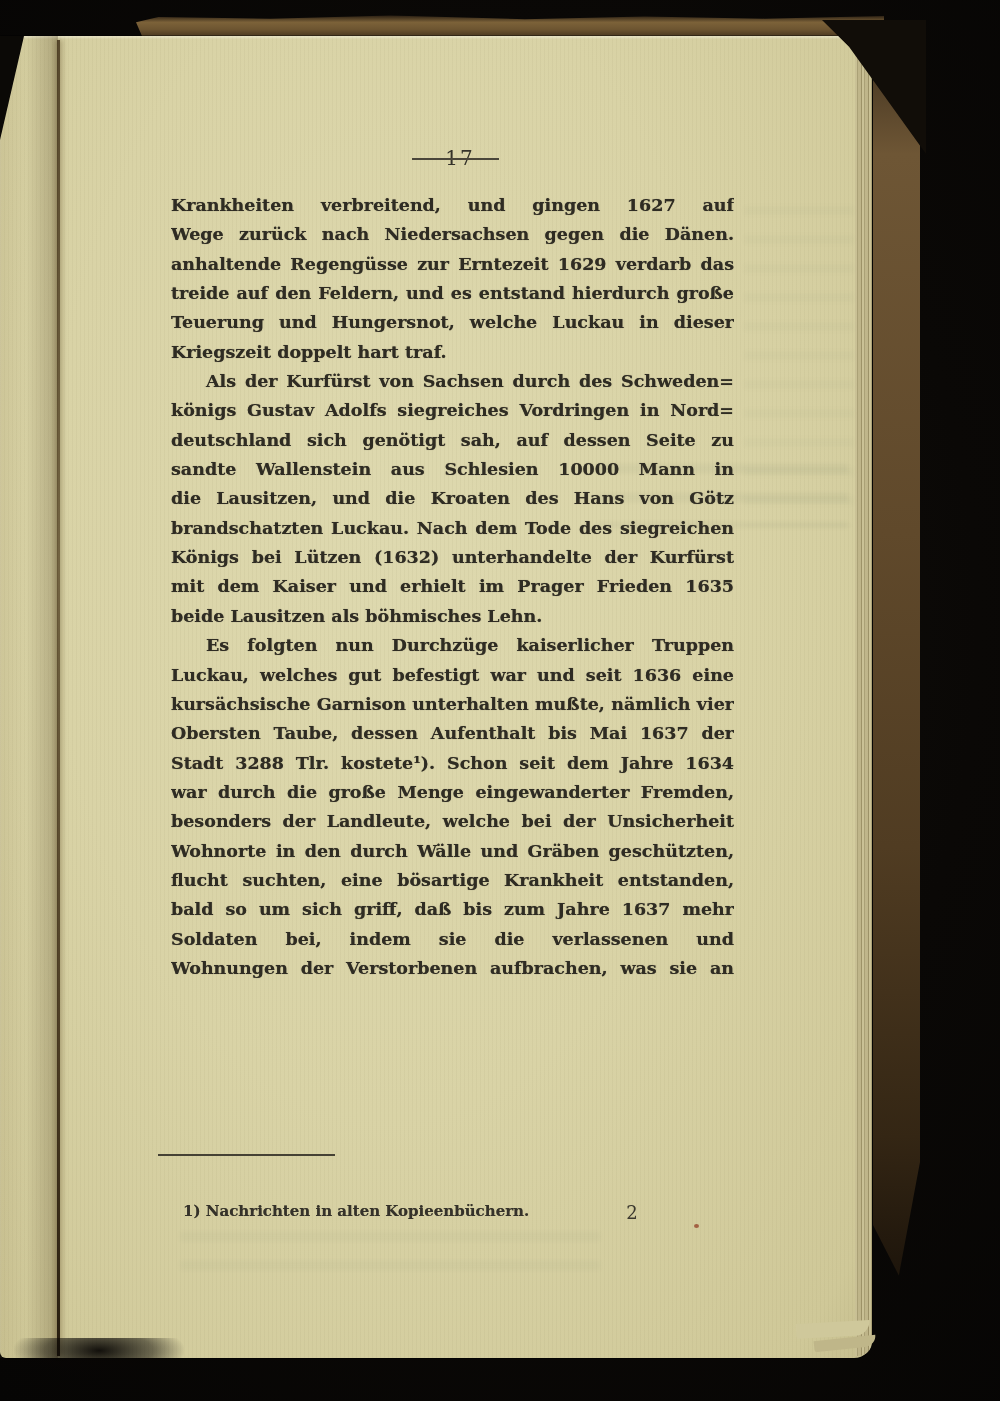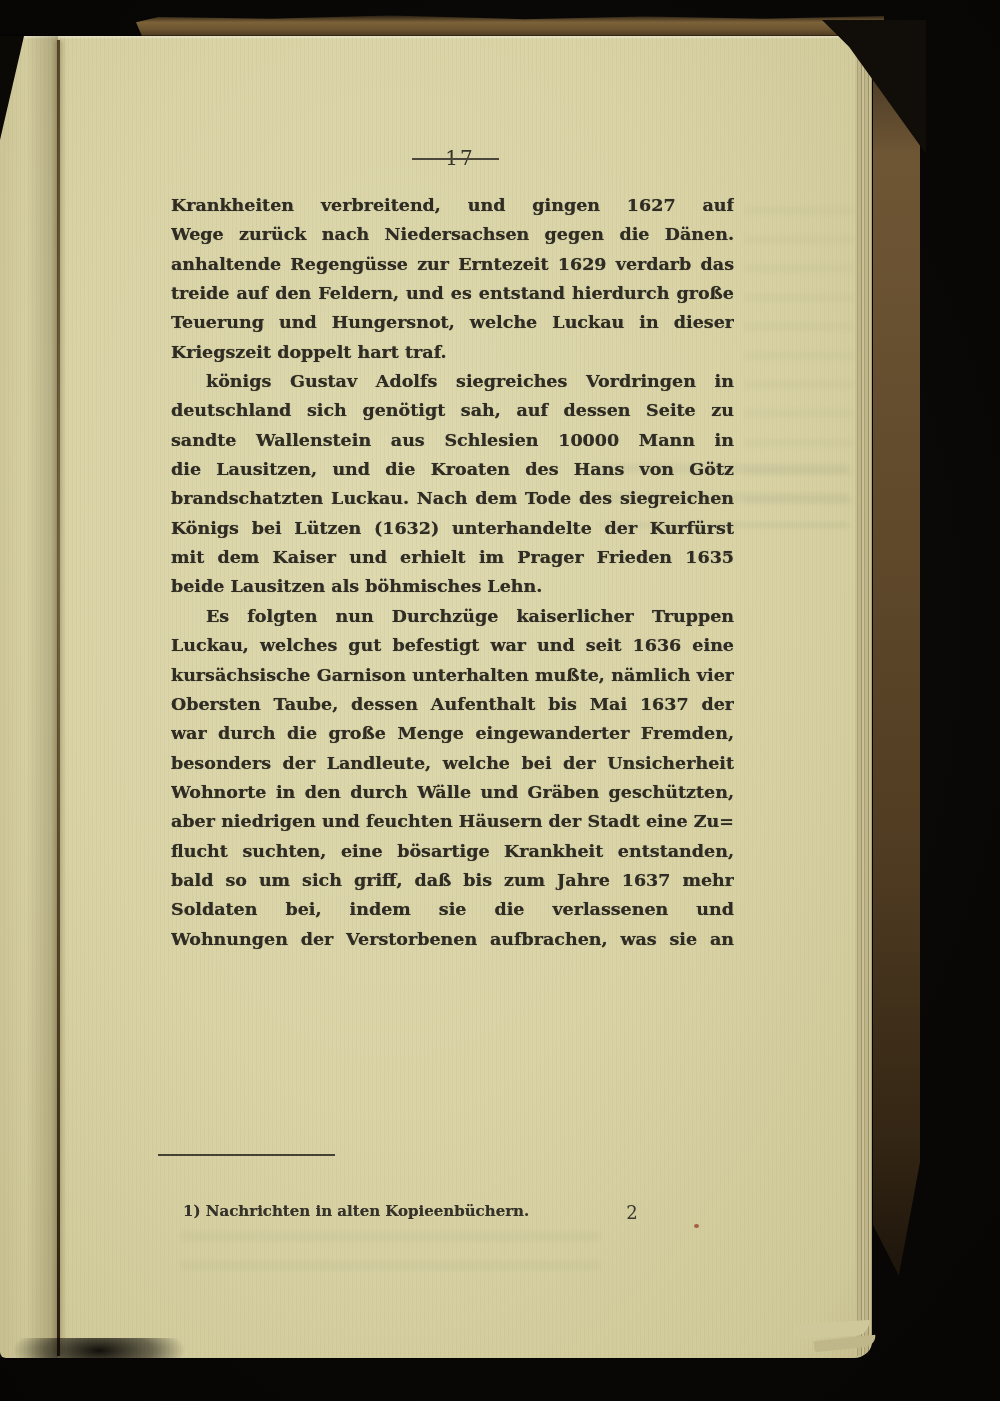--- a/index.html
+++ b/index.html
@@ -107,38 +107,39 @@
     <div class="bodytext">
         <div class="para">
           <div class="line">Krankheiten verbreitend, und gingen 1627 auf demselben</div>
           <div class="line">Wege zurück nach Niedersachsen gegen die Dänen. Durch</div>
           <div class="line">anhaltende Regengüsse zur Erntezeit 1629 verdarb das Ge=</div>
           <div class="line">treide auf den Feldern, und es entstand hierdurch große</div>
           <div class="line">Teuerung und Hungersnot, welche Luckau in dieser</div>
           <div class="line line-end">Kriegszeit doppelt hart traf.</div>
         </div>
         <div class="para indent">
+          <div class="line">Als der Kurfürst von Sachsen durch des Schweden=</div>
           <div class="line">königs Gustav Adolfs siegreiches Vordringen in Nord=</div>
           <div class="line">deutschland sich genötigt sah, auf dessen Seite zu treten,</div>
           <div class="line">sandte Wallenstein aus Schlesien 10000 Mann in</div>
           <div class="line">die Lausitzen, und die Kroaten des Hans von Götz</div>
           <div class="line">brandschatzten Luckau. Nach dem Tode des siegreichen</div>
           <div class="line">Königs bei Lützen (1632) unterhandelte der Kurfürst bald</div>
           <div class="line">mit dem Kaiser und erhielt im Prager Frieden 1635</div>
           <div class="line line-end">beide Lausitzen als böhmisches Lehn.</div>
         </div>
         <div class="para indent">
           <div class="line">Es folgten nun Durchzüge kaiserlicher Truppen durch</div>
           <div class="line">Luckau, welches gut befestigt war und seit 1636 eine</div>
           <div class="line">kursächsische Garnison unterhalten mußte, nämlich vier</div>
           <div class="line">Obersten Taube, dessen Aufenthalt bis Mai 1637 der</div>
+          <div class="line">Stadt 3288 Tlr. kostete¹). Schon seit dem Jahre 1634</div>
           <div class="line">war durch die große Menge eingewanderter Fremden,</div>
           <div class="line">besonders der Landleute, welche bei der Unsicherheit ihrer</div>
           <div class="line">Wohnorte in den durch Wälle und Gräben geschützten,</div>
-          <div class="line">aber niedrigen und feuchten Häusern der Stadt eine Zu=</div>
           <div class="line">flucht suchten, eine bösartige Krankheit entstanden, welche</div>
           <div class="line">bald so um sich griff, daß bis zum Jahre 1637 mehr</div>
           <div class="line">Soldaten bei, indem sie die verlassenen und verschlossenen</div>
           <div class="line">Wohnungen der Verstorbenen aufbrachen, was sie an</div>
         </div>
       </div>
 
     <div class="fn-rule"></div>
     <div class="footnote">1) Nachrichten in alten Kopieenbüchern.</div>
     <div class="signature">2</div>

